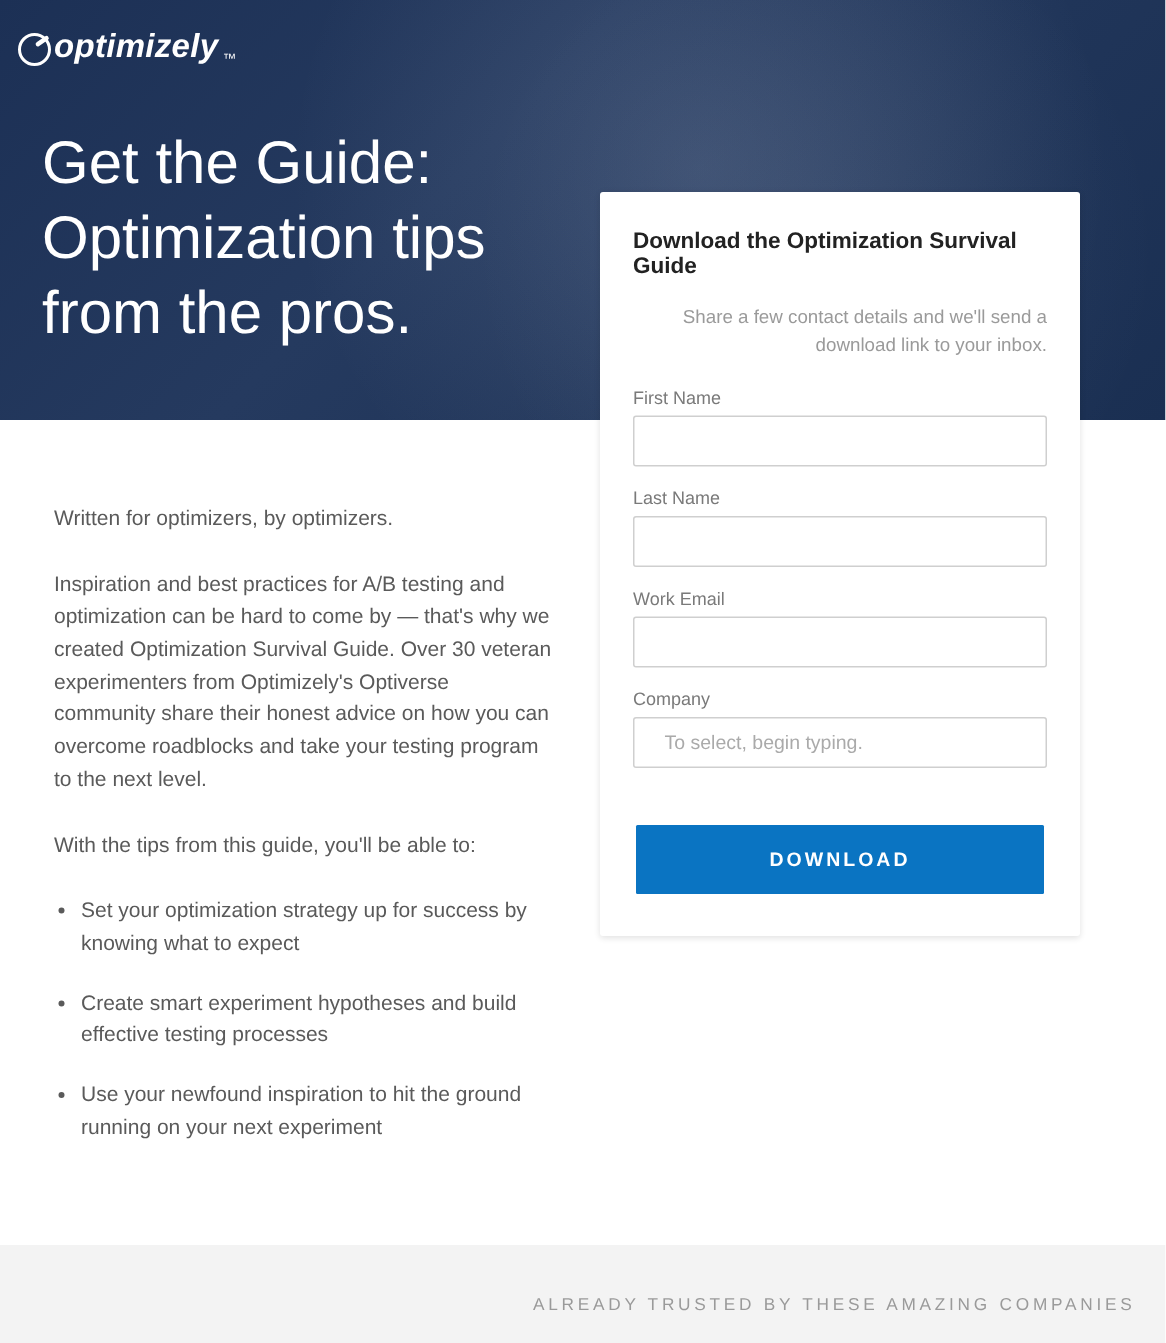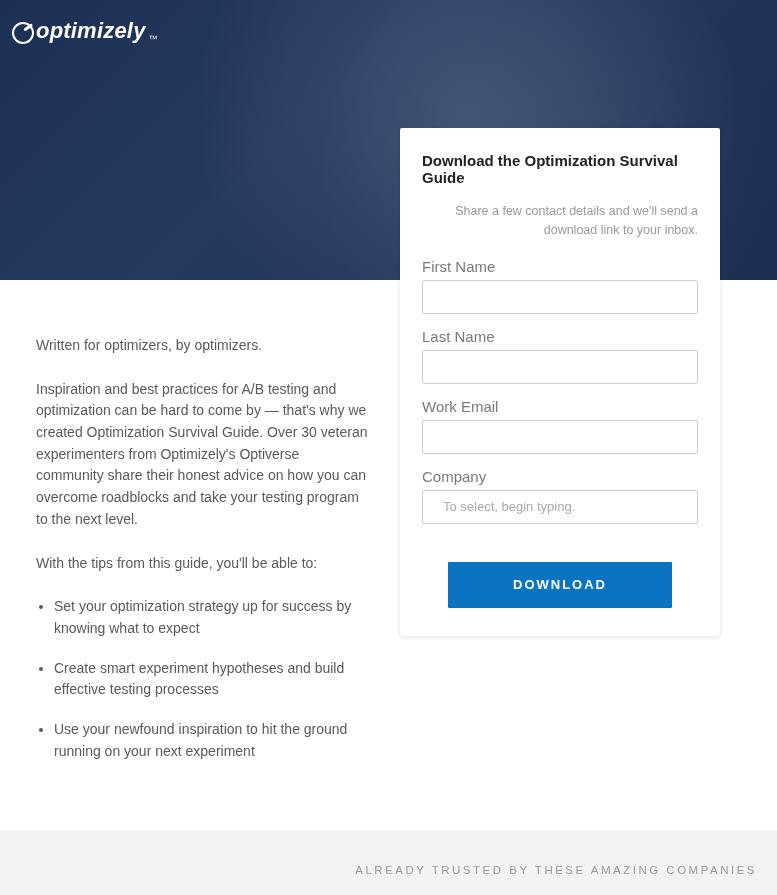--- a/index.html
+++ b/index.html
@@ -106,39 +106,39 @@
     margin-bottom: 16px;
   }
   .form-sub {
     font-size: 12.5px;
     color: #9a9a9a;
     line-height: 1.5;
     margin-bottom: 18px;
     text-align: right;
   }
   .field-label {
-    font-size: 15px;
+    font-size: 12px;
     color: #7a7a7a;
     margin-bottom: 5px;
     display: block;
   }
   .field {
     width: 100%;
     border: 1px solid #cfcfcf;
     border-radius: 2px;
     height: 34px;
     font-size: 13px;
     padding: 0 20px;
     margin-bottom: 14px;
     background: #fff;
   }
   .field::placeholder { color: #aaa; }
   .download-btn {
     display: block;
-    width: 224px;
+    width: 272px;
     margin: 24px auto 0 auto;
     background: #0a74c2;
     color: #fff;
     border: none;
     height: 46px;
     font-size: 13px;
     letter-spacing: 2px;
     font-weight: 600;
     cursor: pointer;
     border-radius: 1px;
@@ -158,20 +158,21 @@
 </style>
 </head>
 <body>
 
 <div class="hero">
   <div class="logo">
     <span class="o-mark"></span>
     <span>optimizely</span>
     <span class="tm">™</span>
   </div>
+  <h1 class="hero-heading">Get the Guide: Optimization tips from the pros.</h1>
 </div>
 
 <div class="content-wrap">
 
   <div class="left-col">
     <p>Written for optimizers, by optimizers.</p>
     <p>Inspiration and best practices for A/B testing and optimization can be hard to come by — that's why we created Optimization Survival Guide. Over 30 veteran experimenters from Optimizely's Optiverse community share their honest advice on how you can overcome roadblocks and take your testing program to the next level.</p>
     <p>With the tips from this guide, you'll be able to:</p>
     <ul>
       <li>Set your optimization strategy up for success by knowing what to expect</li>

